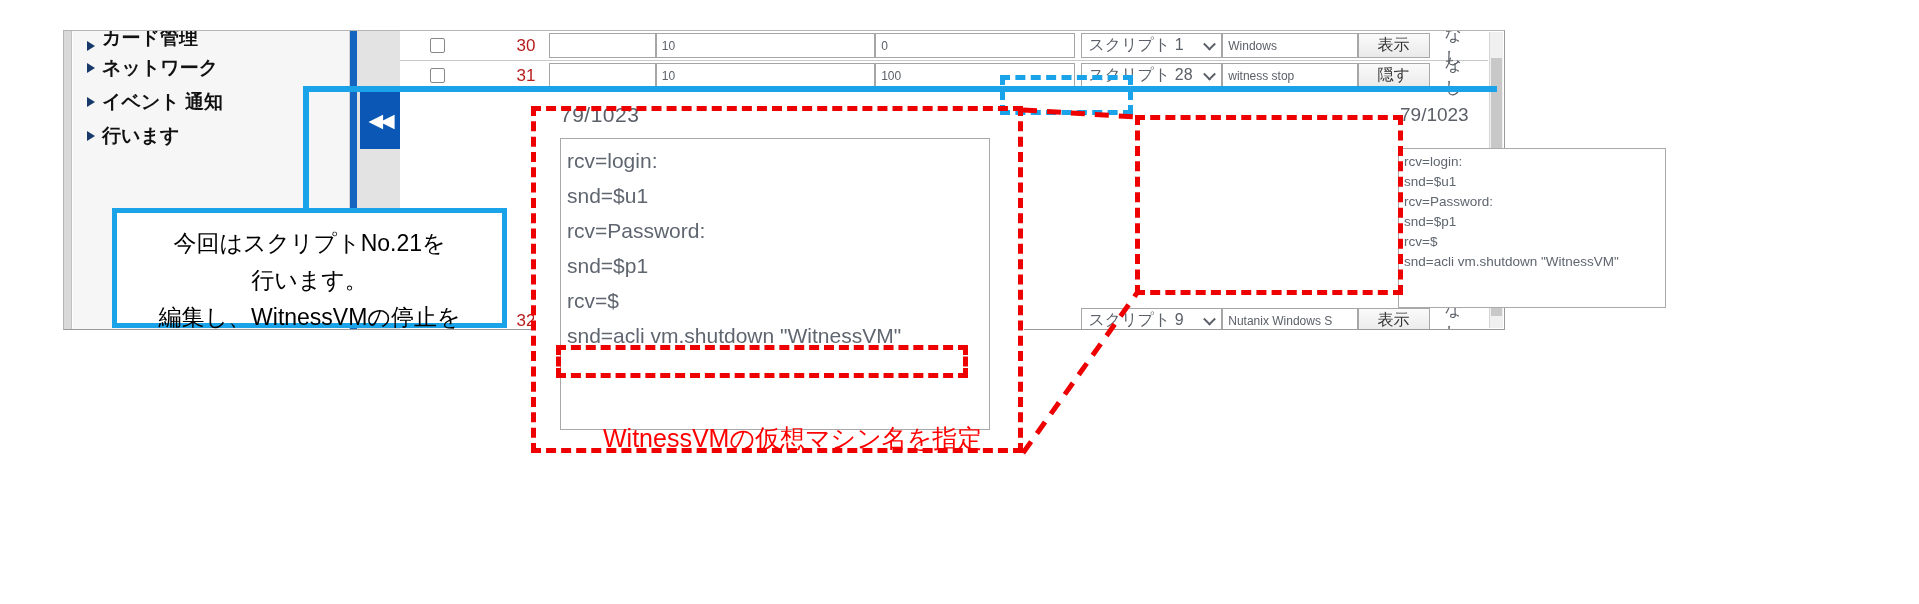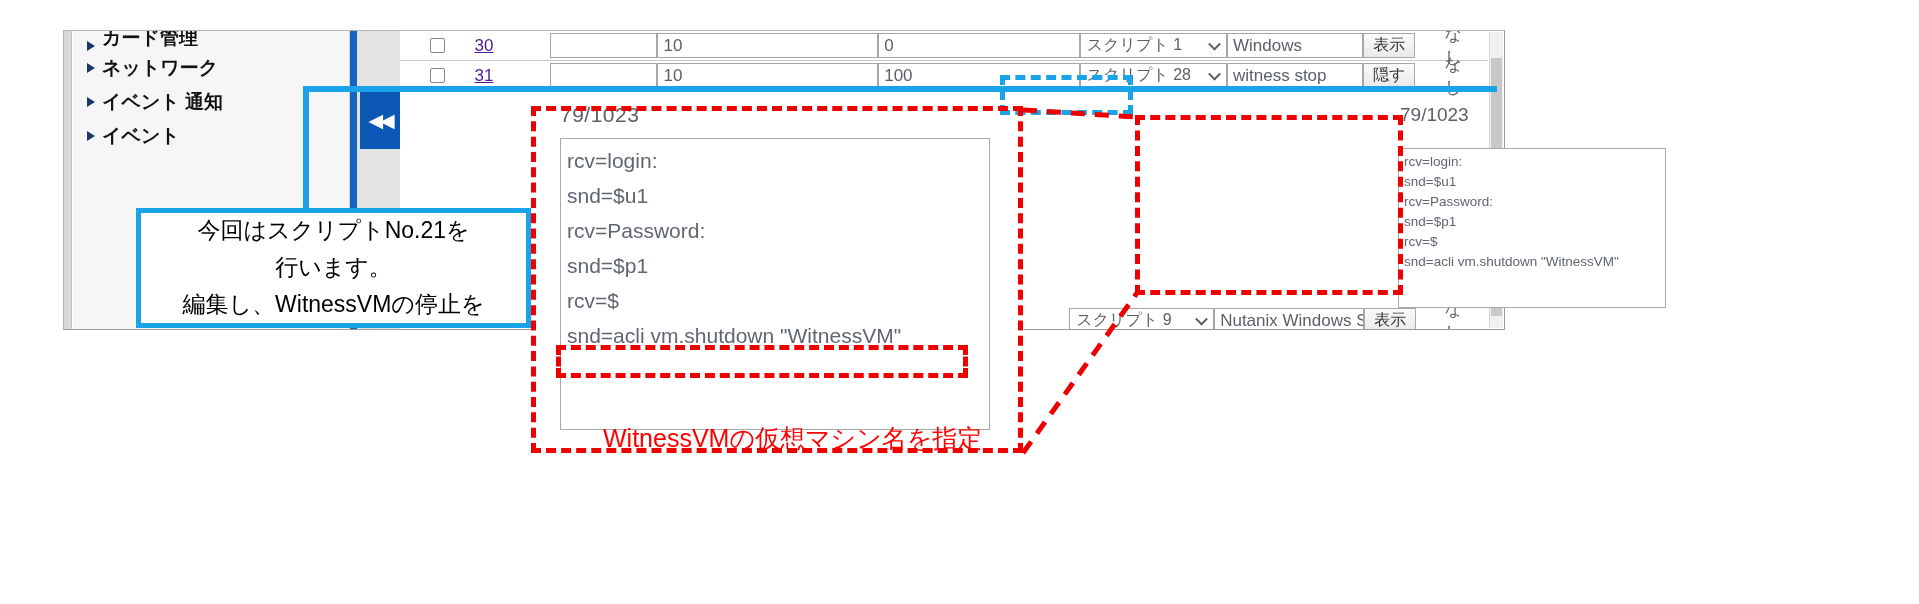--- a/index.html
+++ b/index.html
@@ -106,35 +106,35 @@
   }
   .c-check { width: 82px; display: flex; justify-content: center; }
   .c-check input {
     -webkit-appearance: none; appearance: none;
     width: 15px; height: 15px;
     border: 1px solid #878787;
     background: #ffffff;
     border-radius: 2px;
     margin: 0;
   }
-  .c-no { width: 82px; padding-right: 14px; color: #4c1d95; text-decoration: underline; }
+  .c-no { width: 82px; text-align: right; padding-right: 14px; color: #b91c1c; }
   .c-blank { width: 118px; }
   .c-f1 { width: 243px; }
   .c-f2 { width: 222px; }
-  .c-sel { width: 162px; }
+  .c-sel { width: 162px; padding-left: 6px; }
   .c-name { width: 150px; }
   .c-btn  { width: 62px; }
   .c-tail { flex: 1; text-align: right; padding-right: 26px; color: #5b6068; margin-left: 25px; }
 
   .txtbox {
     width: 100%;
     height: 25px;
     border: 1px solid #a6a6a6;
     background: #ffffff;
-    font-size: 17px;
+    font-size: 12px;
     color: #5b6068;
     padding: 0 5px;
     display: flex; align-items: center;
     white-space: nowrap;
     overflow: hidden;
   }
   .selbox {
     position: relative;
     width: 100%;
     height: 25px;
@@ -147,21 +147,21 @@
     white-space: nowrap;
   }
   .selbox .chev {
     position: absolute; right: 7px; top: 50%;
     width: 9px; height: 9px;
     border-right: 2px solid #5b6068;
     border-bottom: 2px solid #5b6068;
     transform: translateY(-70%) rotate(45deg);
   }
   .btn {
-    width: 52px; height: 25px;
+    width: 72px; height: 25px;
     border: 1px solid #a8a8a8;
     background: linear-gradient(#fafafa,#eaeaea);
     font-size: 16px;
     color: #333;
     display: flex; align-items: center; justify-content: center;
   }
 
   
   .vscroll {
     position: absolute;
@@ -235,24 +235,23 @@
   .ann-line {
     position: absolute;
     background: #1aa3e8;
   }
   .callout {
     position: absolute;
     left: 112px; top: 208px;
     width: 395px; height: 120px;
     background: #ffffff;
     border: 5px solid #1aa3e8;
-    display: flex; align-items: flex-end; justify-content: center;
+    display: flex; align-items: flex-start; justify-content: center;
     text-align: center;
-    padding: 0 10px;
-    margin-left: 24px;
+    padding: 12px 10px;
   }
   .callout-text {
     font-size: 23px;
     line-height: 37px;
     color: #000000;
     font-weight: normal;
   }
   .red-caption {
     position: absolute;
     left: 603px; top: 422px;
@@ -282,21 +281,21 @@
       <div class="nav-item">
         <span class="tri"></span>
         <span>ネットワーク</span>
       </div>
       <div class="nav-item">
         <span class="tri"></span>
         <span>イベント 通知</span>
       </div>
       <div class="nav-item">
         <span class="tri"></span>
-        <span>イベント</span>
+        <span>行います</span>
       </div>
     </div>
 
     <div class="splitter">
       <div class="splitter-bar"></div>
       <div class="collapse-btn">◀◀</div>
     </div>
 
     <div class="grid">
 

